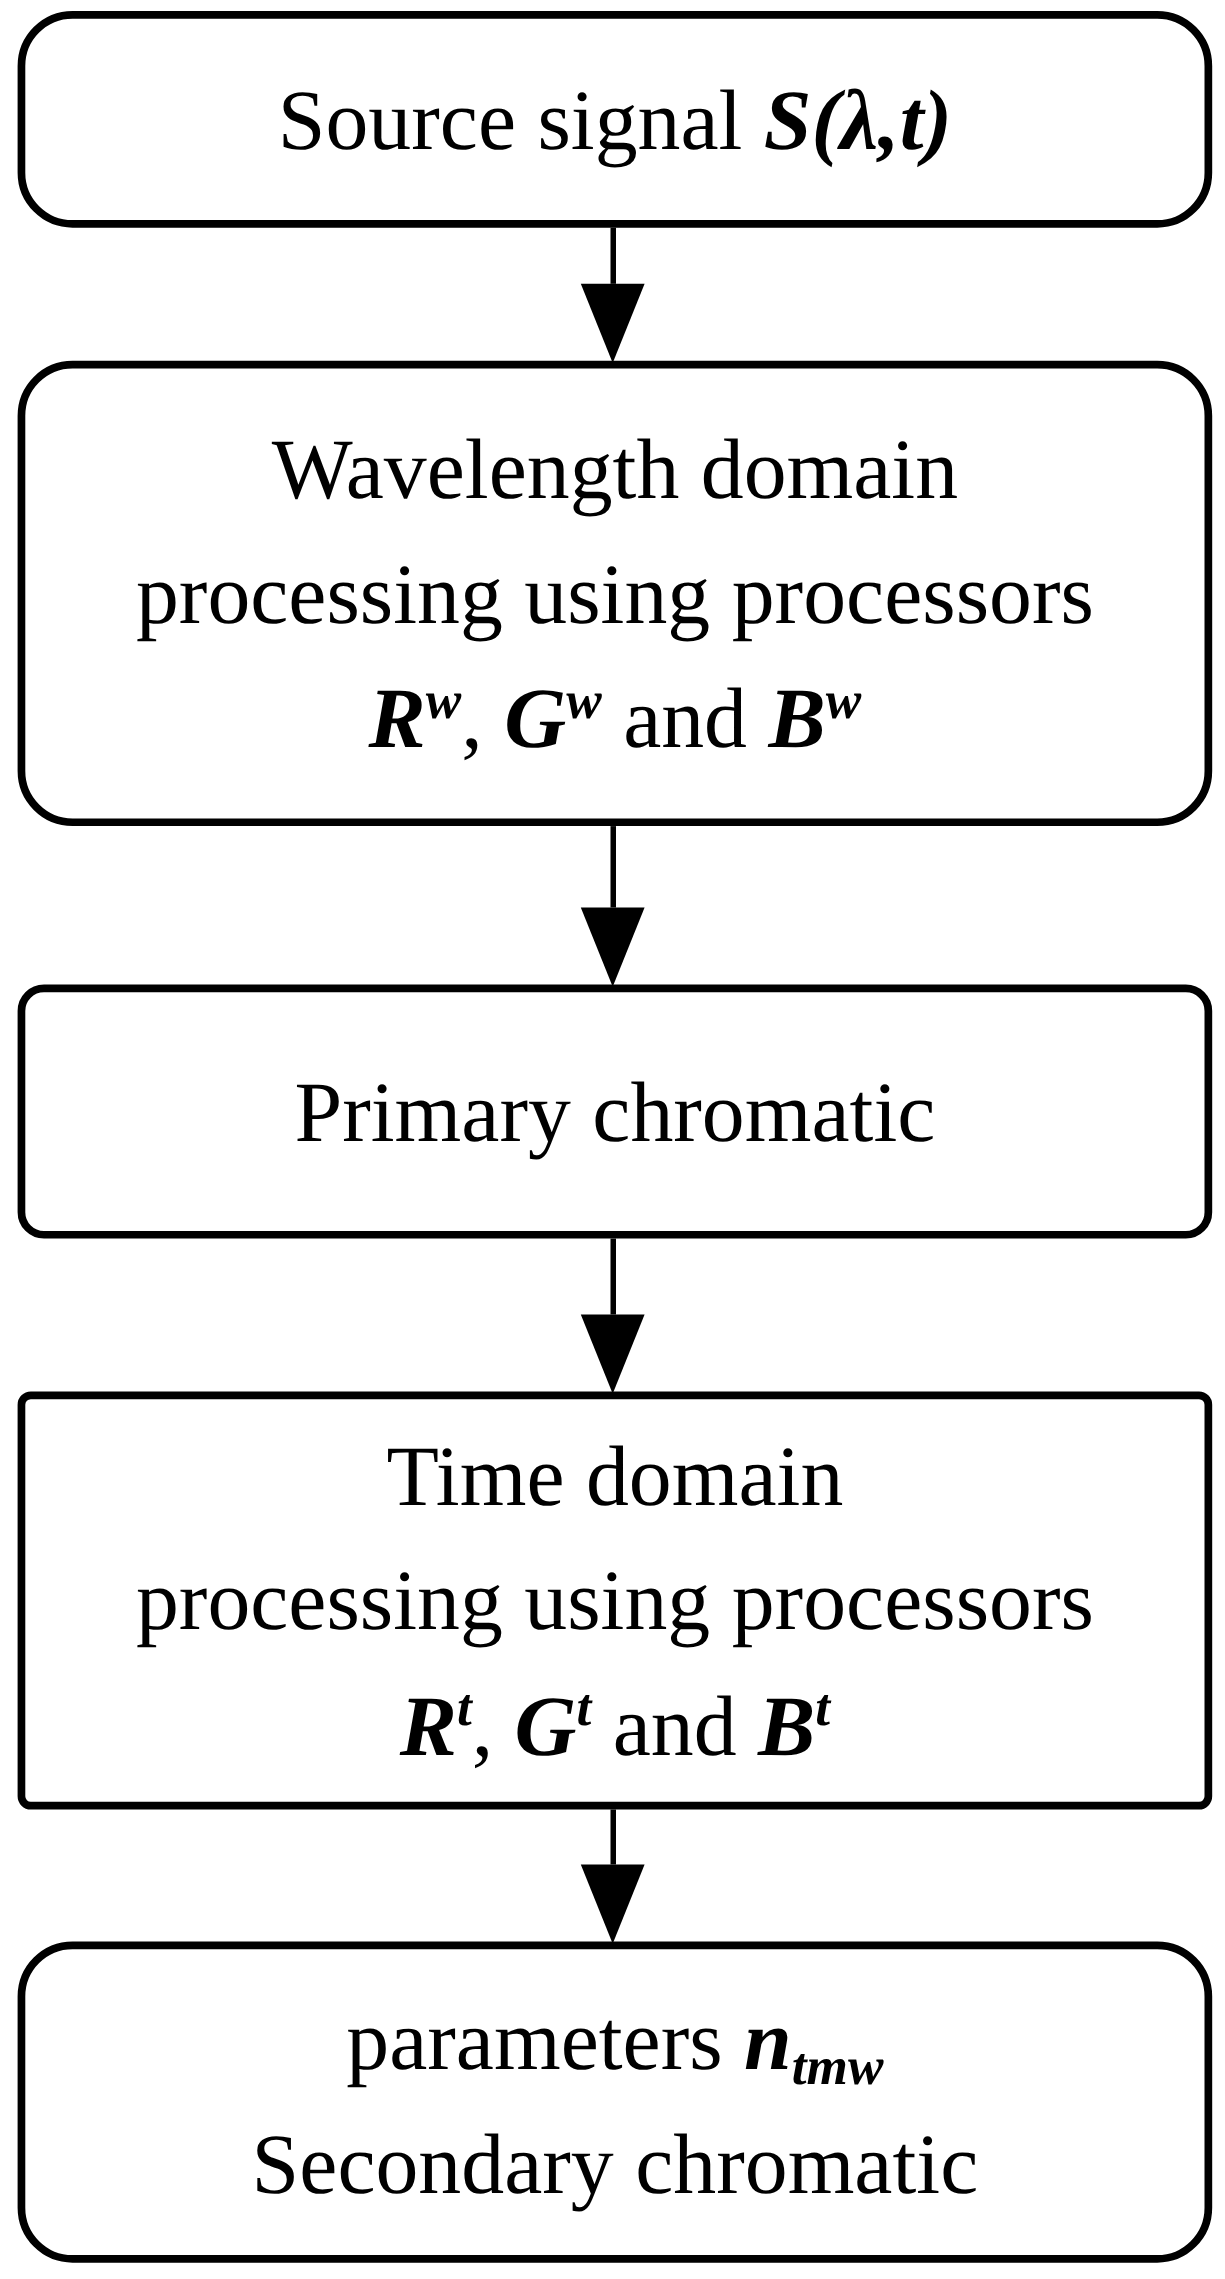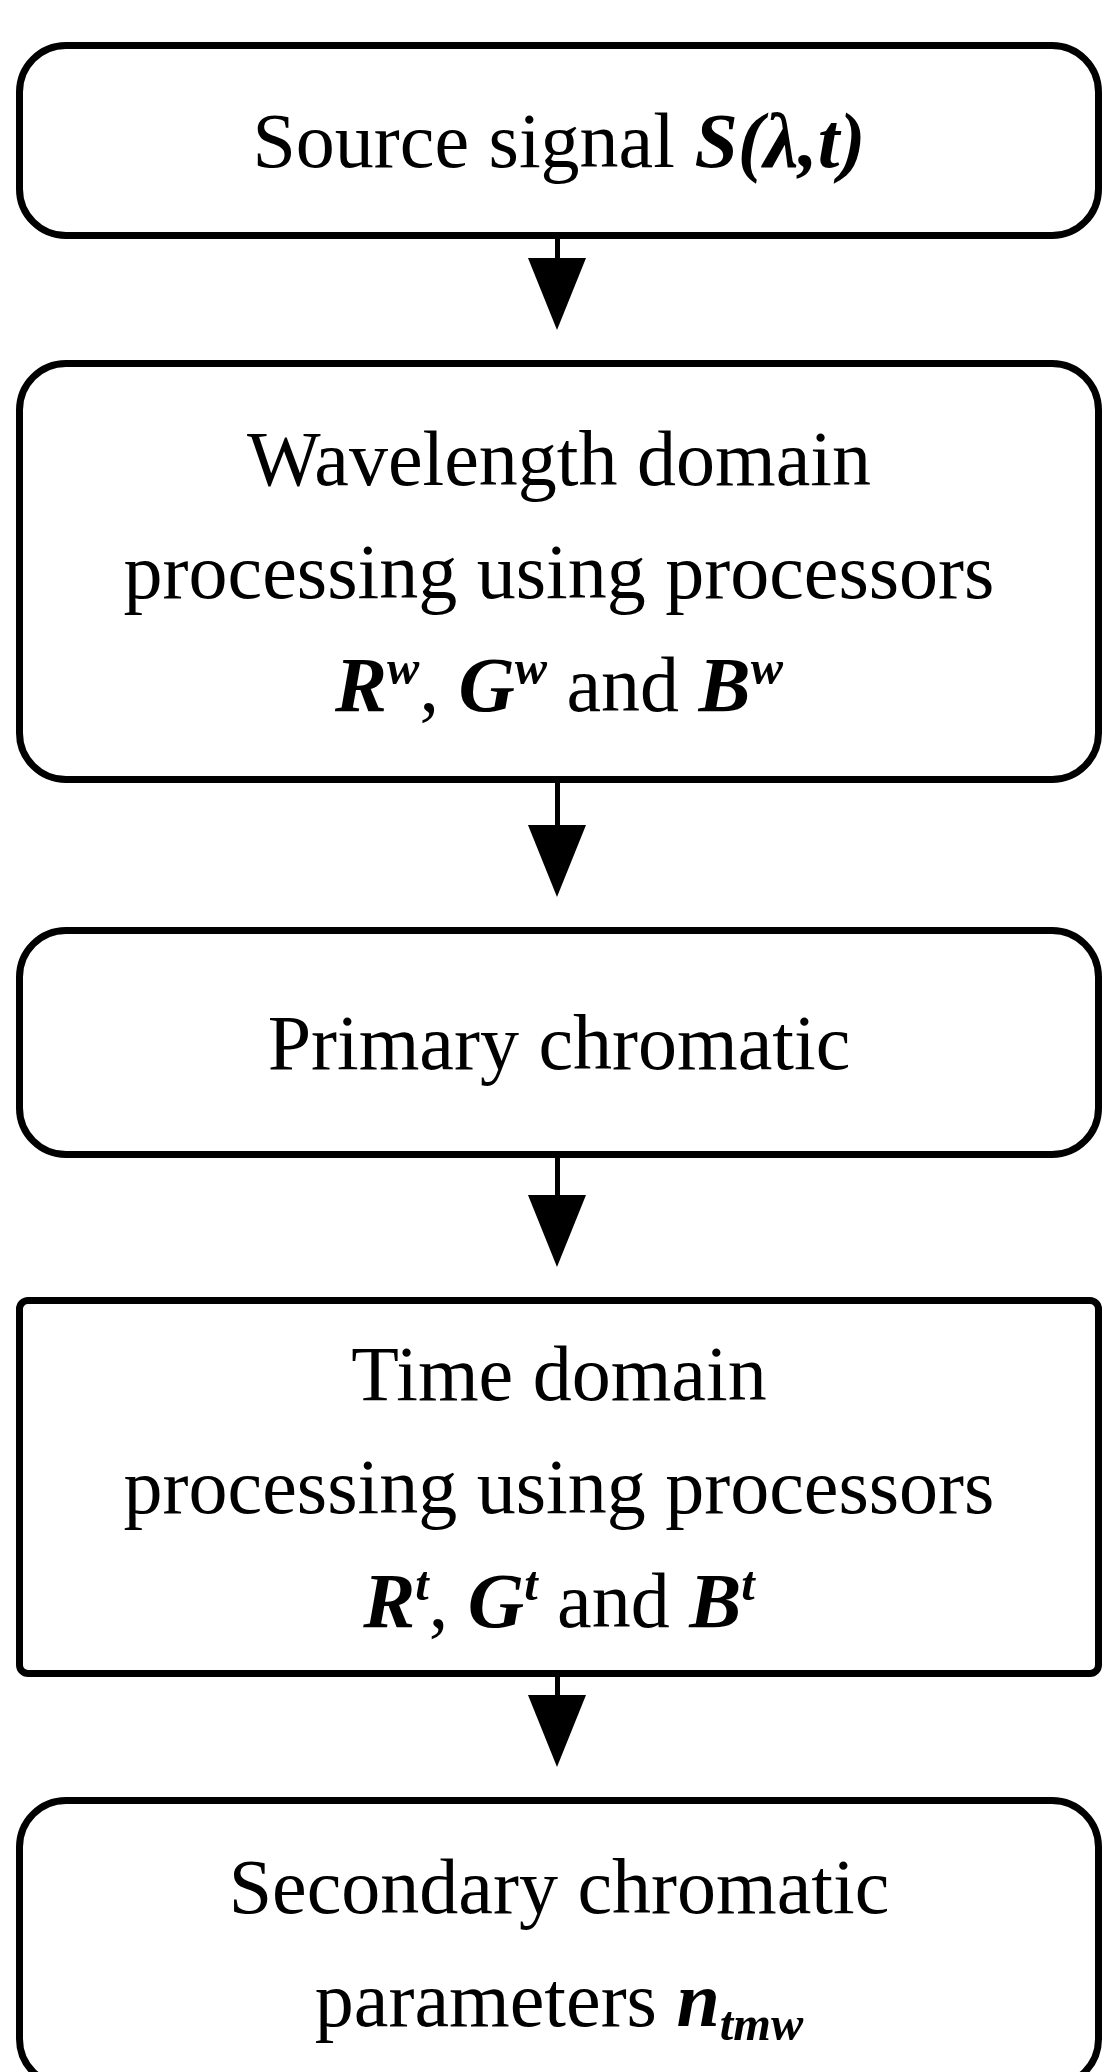--- a/index.html
+++ b/index.html
@@ -25,21 +25,20 @@
     border-radius: 50px;
     background: #ffffff;
     display: flex;
     flex-direction: column;
     justify-content: center;
     align-items: center;
     text-align: center;
     font-size: 78px;
     line-height: 1.45;
     z-index: 2;
-    margin-top: 32px;
   }
   .node .line {
     display: block;
     white-space: nowrap;
   }
   .seg-r  { font-style: normal; font-weight: normal; }
   .seg-bi { font-style: italic; font-weight: bold; }
   .seg-sup {
     font-style: italic; font-weight: bold;
     font-size: 0.62em;
@@ -69,21 +68,21 @@
   .arrow-head {
     width: 0;
     height: 0;
     border-left: 29px solid transparent;
     border-right: 29px solid transparent;
     border-top: 72px solid #000000;
   }
   
   #node-0 { top: 10px;   height: 197px; }
   #node-1 { top: 328px;  height: 423px; }
-  #node-2 { top: 895px;  height: 231px; }
+  #node-2 { top: 895px;  height: 231px; border-radius: 24px; }
   #node-3 { top: 1265px; height: 380px; border-radius: 12px; }
   #node-4 { top: 1765px; height: 292px; }
   #arrow-0 { top: 207px;  height: 123px; }
   #arrow-1 { top: 751px;  height: 146px; }
   #arrow-2 { top: 1126px; height: 141px; }
   #arrow-3 { top: 1645px; height: 122px; }
 </style>
 </head>
 <body>
 
@@ -123,17 +122,17 @@
       <span class="line"><span class="seg-r">processing using processors</span></span>
       <span class="line"><span class="seg-bi">R</span><span class="seg-sup">t</span><span class="seg-r">, </span><span class="seg-bi">G</span><span class="seg-sup">t</span><span class="seg-r"> and </span><span class="seg-bi">B</span><span class="seg-sup">t</span></span>
     </div>
 
   <div class="arrow" id="arrow-3">
     <div class="arrow-line"></div>
     <div class="arrow-head"></div>
   </div>
 
   <div class="node" id="node-4">
+      <span class="line"><span class="seg-r">parameters </span><span class="seg-bi">n</span><span class="seg-sub">tmw</span></span>
       <span class="line"><span class="seg-r">Secondary chromatic</span></span>
-      <span class="line"><span class="seg-r">parameters </span><span class="seg-bi">n</span><span class="seg-sub">tmw</span></span>
     </div>
 
 </div>
 
 </body></html>

